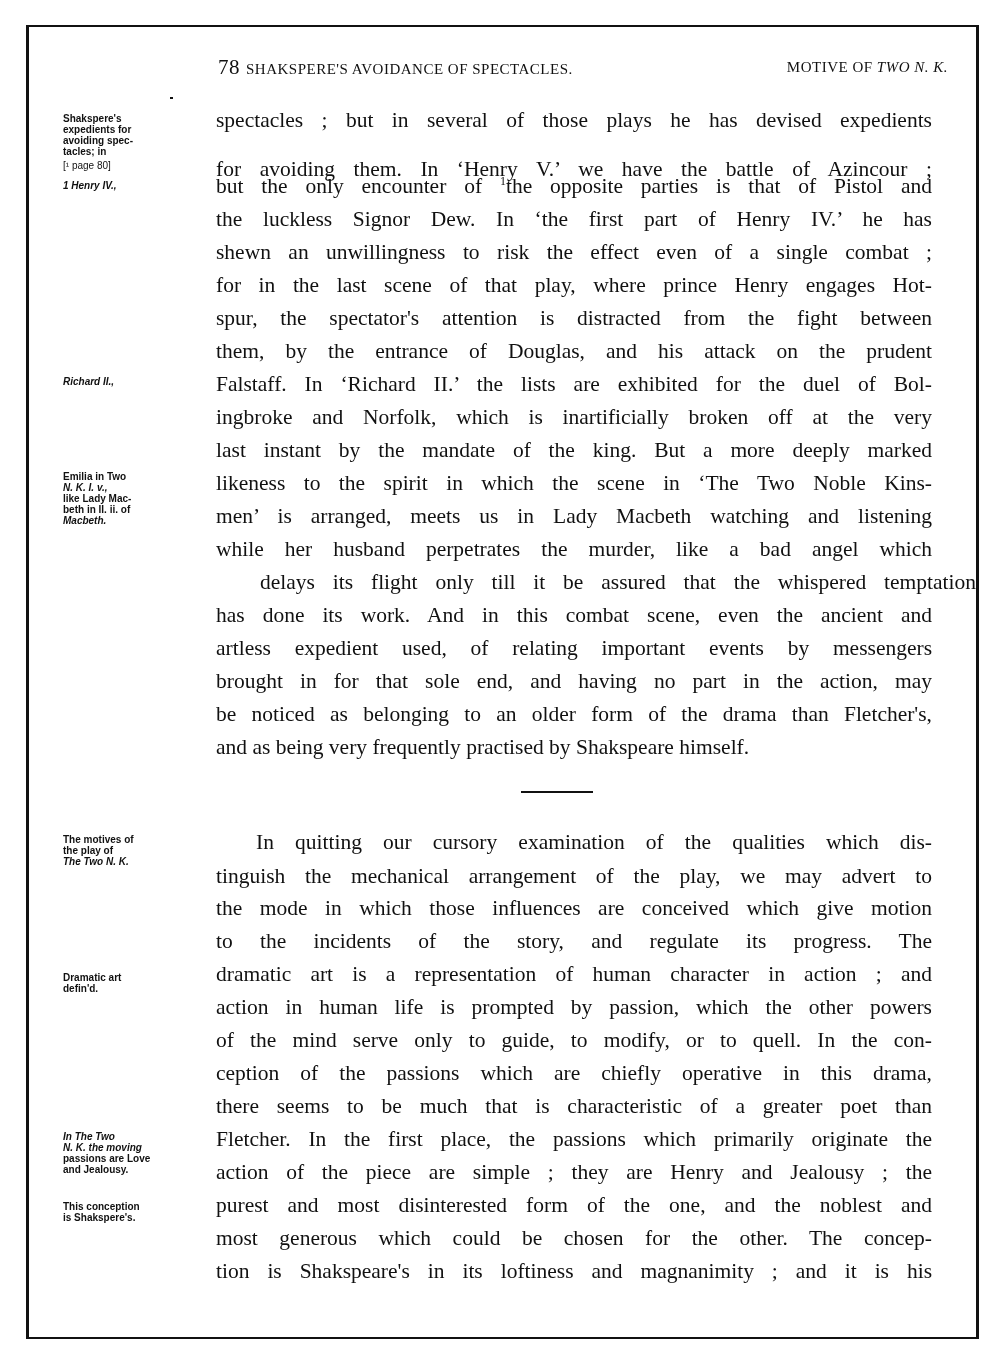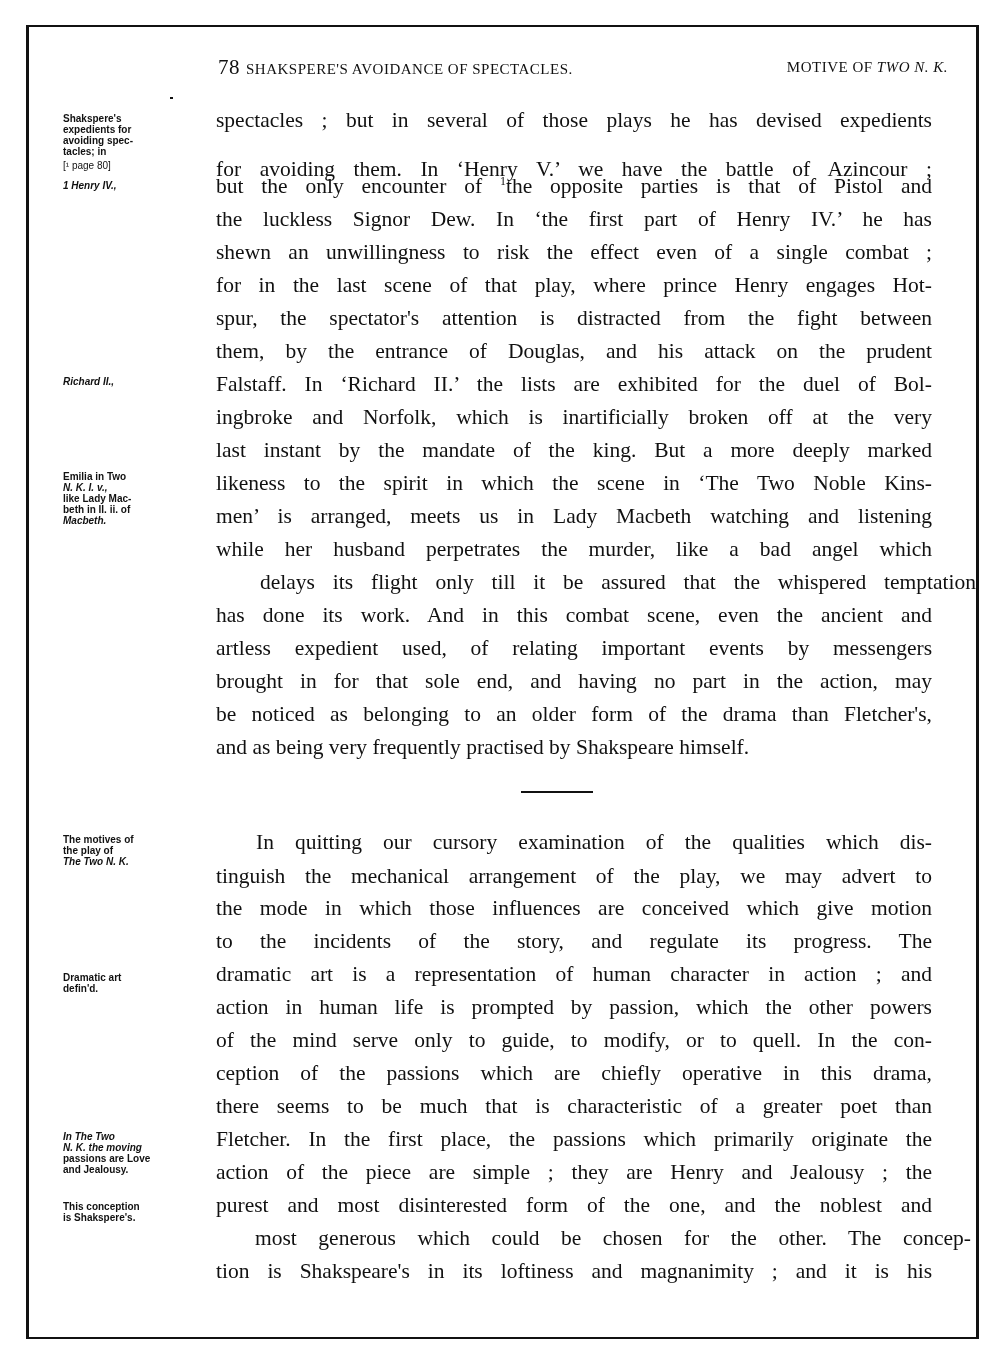--- a/index.html
+++ b/index.html
@@ -193,15 +193,15 @@
   <div class="body-line" style="top:892px;">the mode in which those influences are conceived which give motion</div>
   <div class="body-line" style="top:925px;">to the incidents of the story, and regulate its progress.   The</div>
   <div class="body-line" style="top:958px;">dramatic art is a representation of human character in action ; and</div>
   <div class="body-line" style="top:991px;">action in human life is prompted by passion, which the other powers</div>
   <div class="body-line" style="top:1024px;">of the mind serve only to guide, to modify, or to quell.   In the con-</div>
   <div class="body-line" style="top:1057px;">ception of the passions which are chiefly operative in this drama,</div>
   <div class="body-line" style="top:1090px;">there seems to be much that is characteristic of a greater poet than</div>
   <div class="body-line" style="top:1123px;">Fletcher.  In the first place, the passions which primarily originate the</div>
   <div class="body-line" style="top:1156px;">action of the piece are simple ; they are Henry and Jealousy ; the</div>
   <div class="body-line" style="top:1189px;">purest and most disinterested form of the one, and the noblest and</div>
-  <div class="body-line" style="top:1222px;margin-left:39px;">most generous which could be chosen for the other.   The concep-</div>
+  <div class="body-line" style="top:1222px;">most generous which could be chosen for the other.   The concep-</div>
   <div class="body-line" style="top:1255px;">tion is Shakspeare's in its loftiness and magnanimity ; and it is his</div>
 </div>
 
 </body></html>

